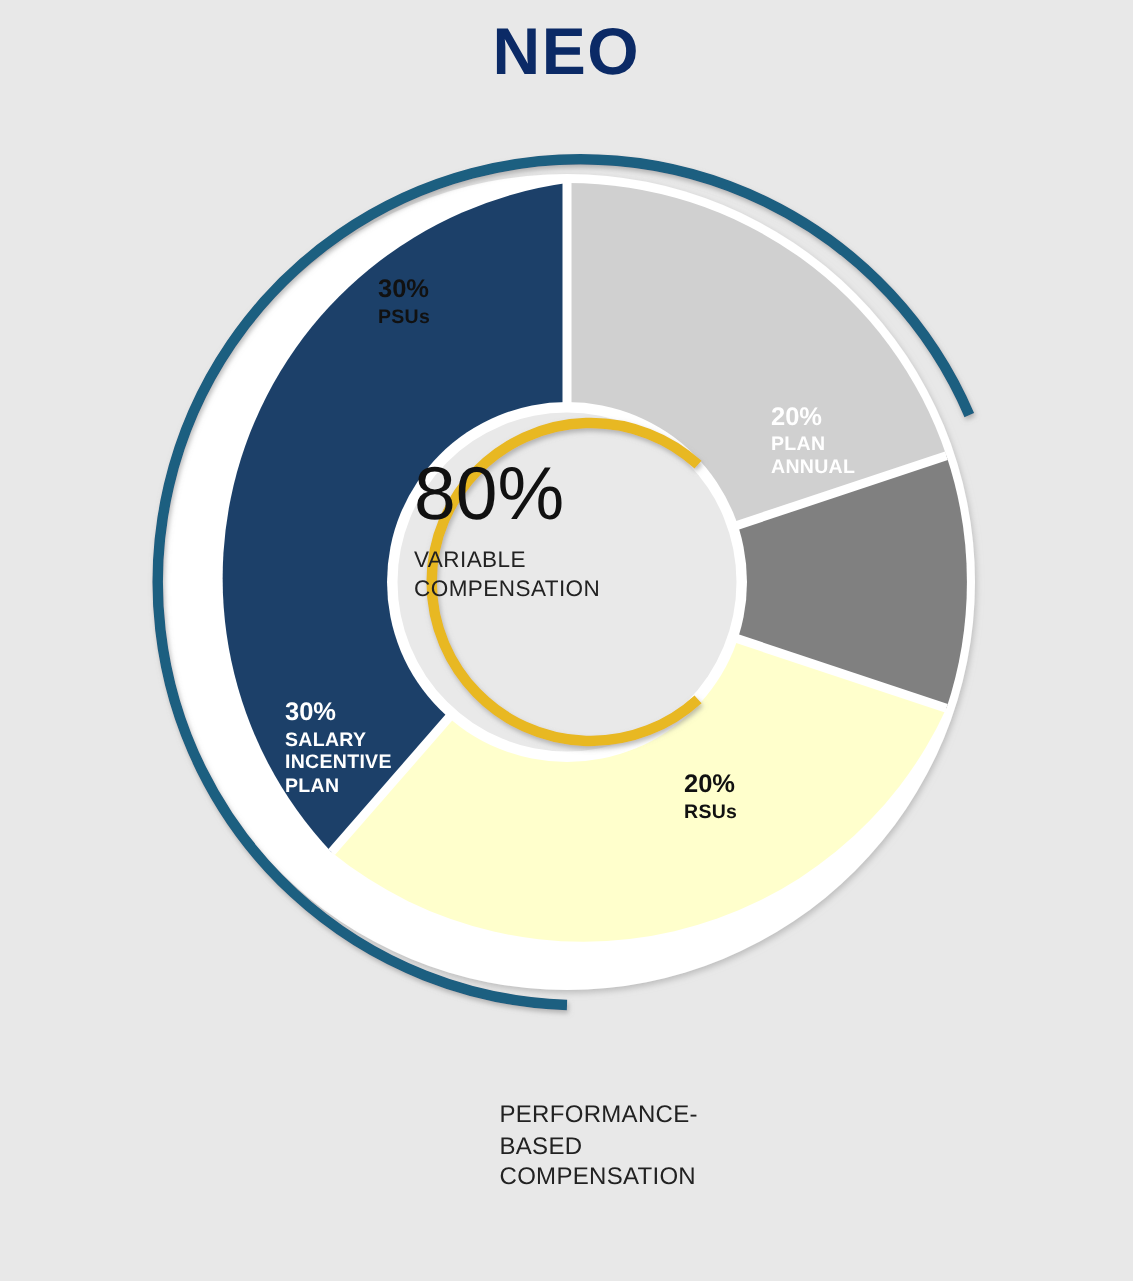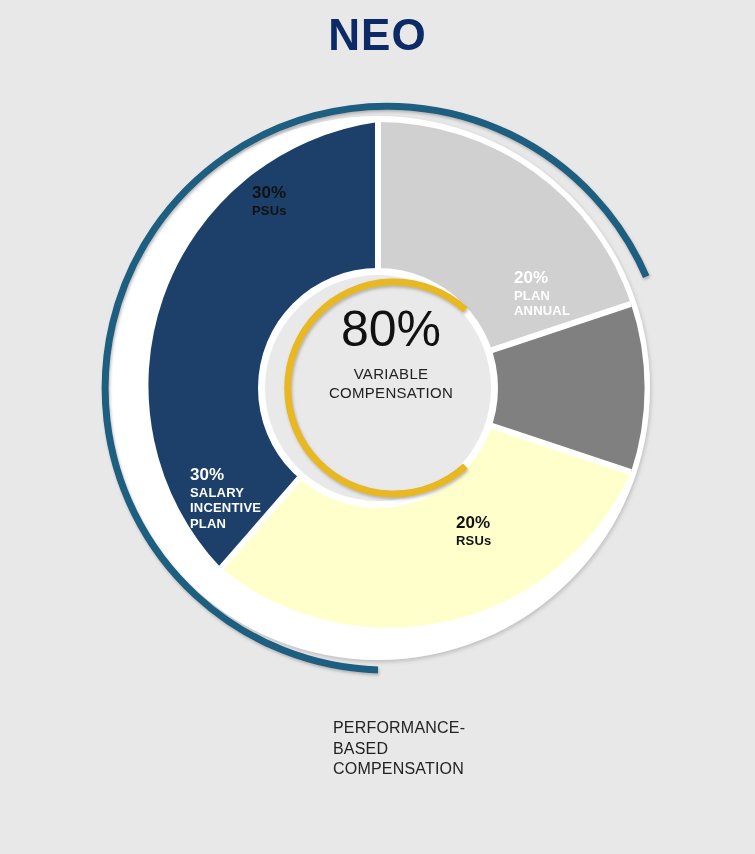--- a/index.html
+++ b/index.html
@@ -53,21 +53,20 @@
     letter-spacing: 0.2px;
   }
   .dark-text { color: #111111; }
   .light-text { color: #ffffff; }
 
   #center-label {
     position: absolute;
     left: 276px;
     top: 300px;
     width: 230px;
-    text-align: center;
     pointer-events: none;
   }
   #center-pct {
     font-size: 50px;
     color: #111111;
     line-height: 58px;
     display: block;
   }
   #center-desc {
     font-size: 15px;
@@ -87,21 +86,21 @@
     font-size: 49px;
     color: #111111;
     line-height: 56px;
     display: block;
   }
   #callout-desc {
     font-size: 16px;
     color: #222222;
     line-height: 20.5px;
     display: block;
-    margin-top: 6px;
+    margin-top: 22px;
     letter-spacing: 0.2px;
   }
 </style>
 </head>
 <body>
 
 <div id="chart-root">
 
   <div id="page-title">NEO</div>
 

